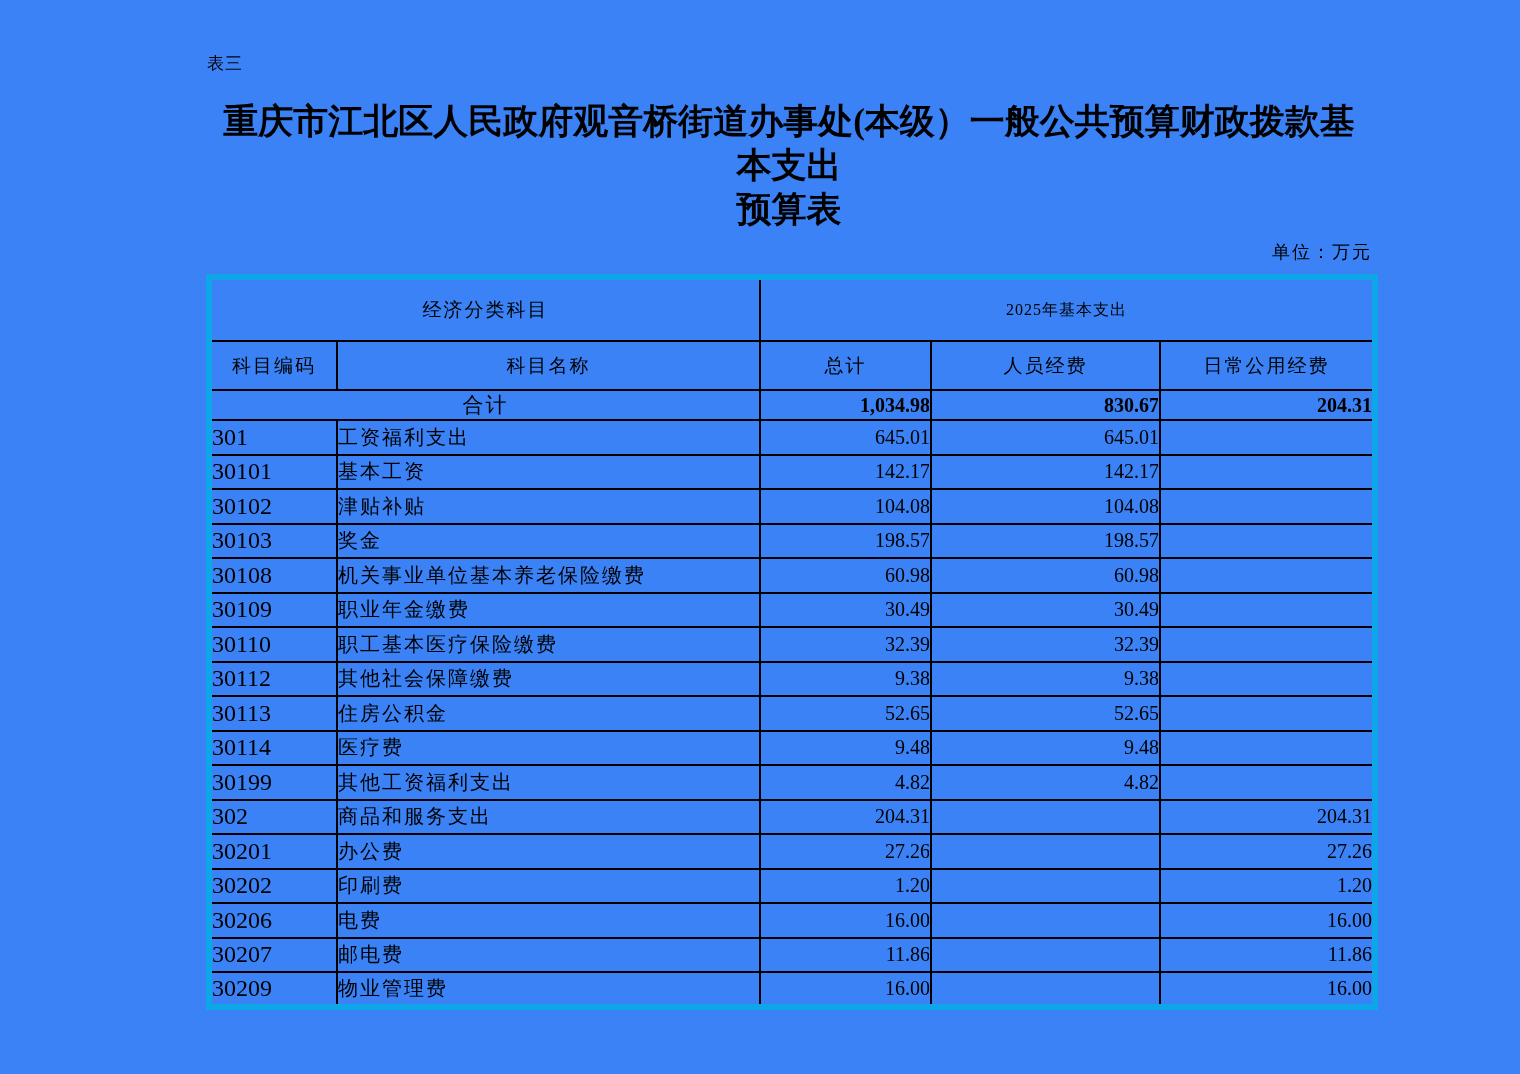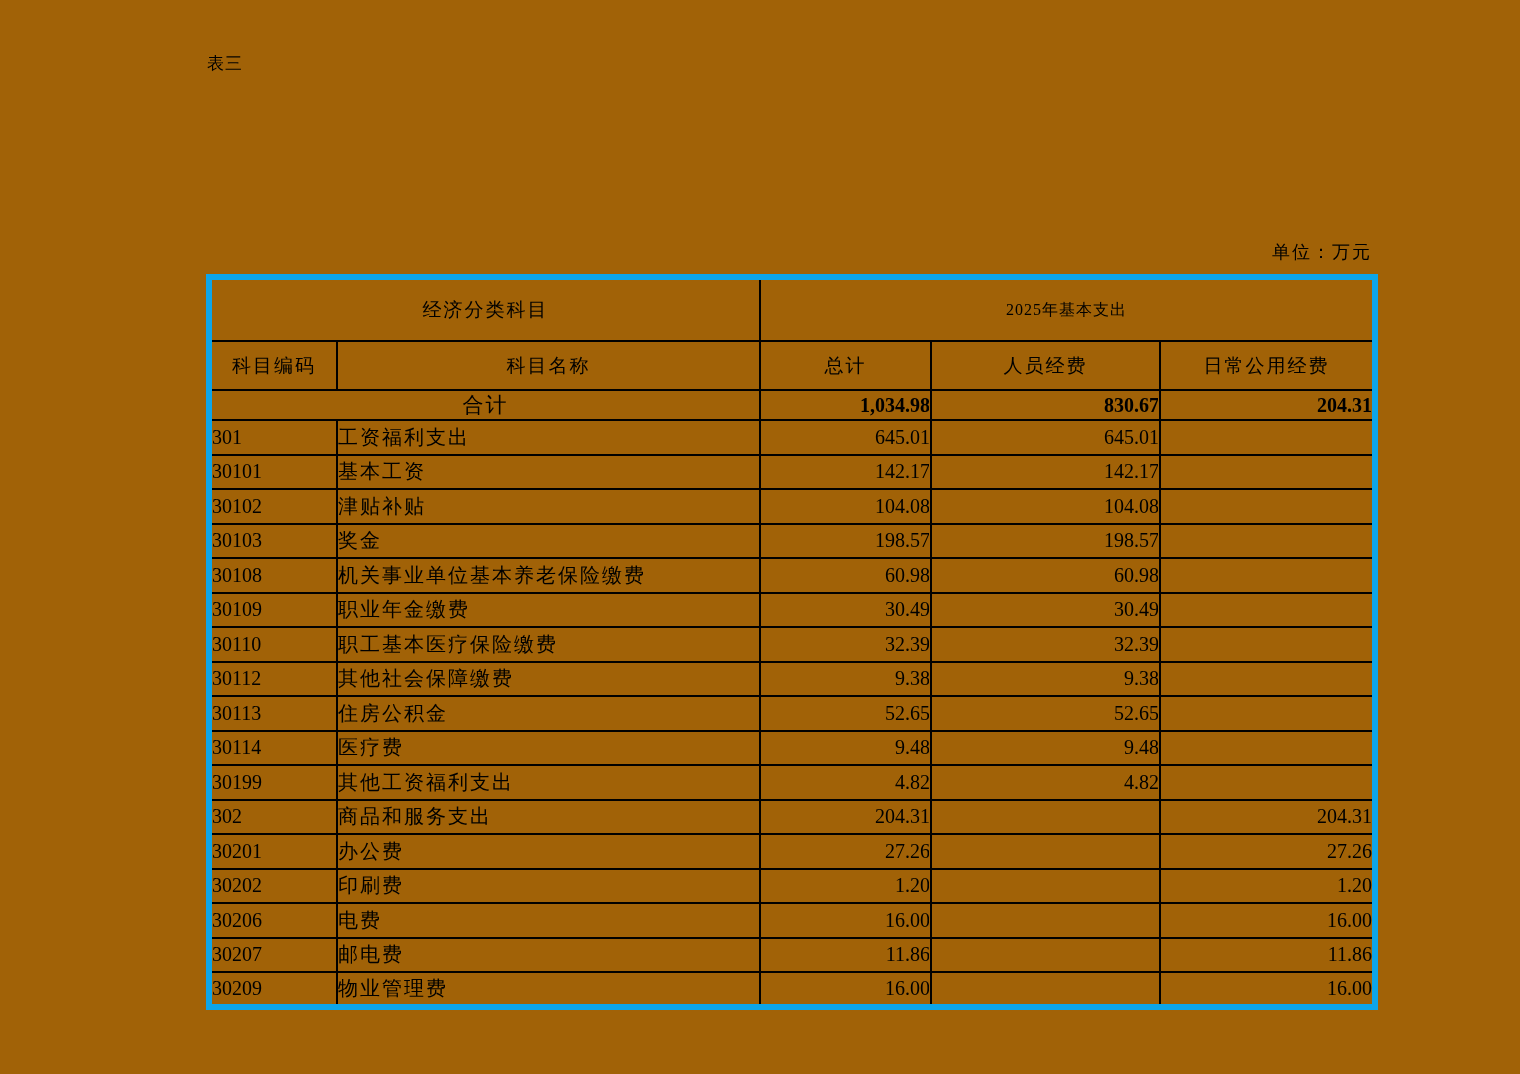--- a/index.html
+++ b/index.html
@@ -6,21 +6,21 @@
     margin: 0;
     padding: 0;
     background: #ffffff;
     color: #000000;
     font-family: "Liberation Serif", serif;
   }
   .sheet {
     position: relative;
     width: 1520px;
     height: 1074px;
-    background: #a16207;
+    background: #3b82f6;
     overflow: hidden;
   }
   .doc-label {
     position: absolute;
     left: 207px;
     top: 52px;
     font-size: 17px;
     letter-spacing: 1px;
   }
   .doc-title {
@@ -72,21 +72,21 @@
   .hserif {
     font-family: "Liberation Serif", serif;
     font-weight: normal;
     font-size: 16px;
     letter-spacing: 1px;
     text-align: center;
   }
   .code {
     text-align: left;
     padding-left: 5px;
-    font-size: 20px;
+    font-size: 24px;
   }
   .name {
     text-align: left;
     padding-left: 7px;
     font-size: 20px;
     letter-spacing: 2px;
   }
   .num {
     text-align: right;
     padding-right: 5px;
@@ -100,20 +100,24 @@
   }
   .total-row .num { font-weight: bold; }
 </style>
 </head>
 <body>
 
 <div class="sheet">
 
   <div class="doc-label">表三</div>
 
+  <div class="doc-title">
+    <div>重庆市江北区人民政府观音桥街道办事处(本级）一般公共预算财政拨款基本支出</div>
+    <div>预算表</div>
+  </div>
 
   <div class="unit-note">单位：万元</div>
 
   <table class="budget">
     <colgroup>
       <col style="width:128px">
       <col style="width:423px">
       <col style="width:171px">
       <col style="width:229px">
       <col style="width:215px">

